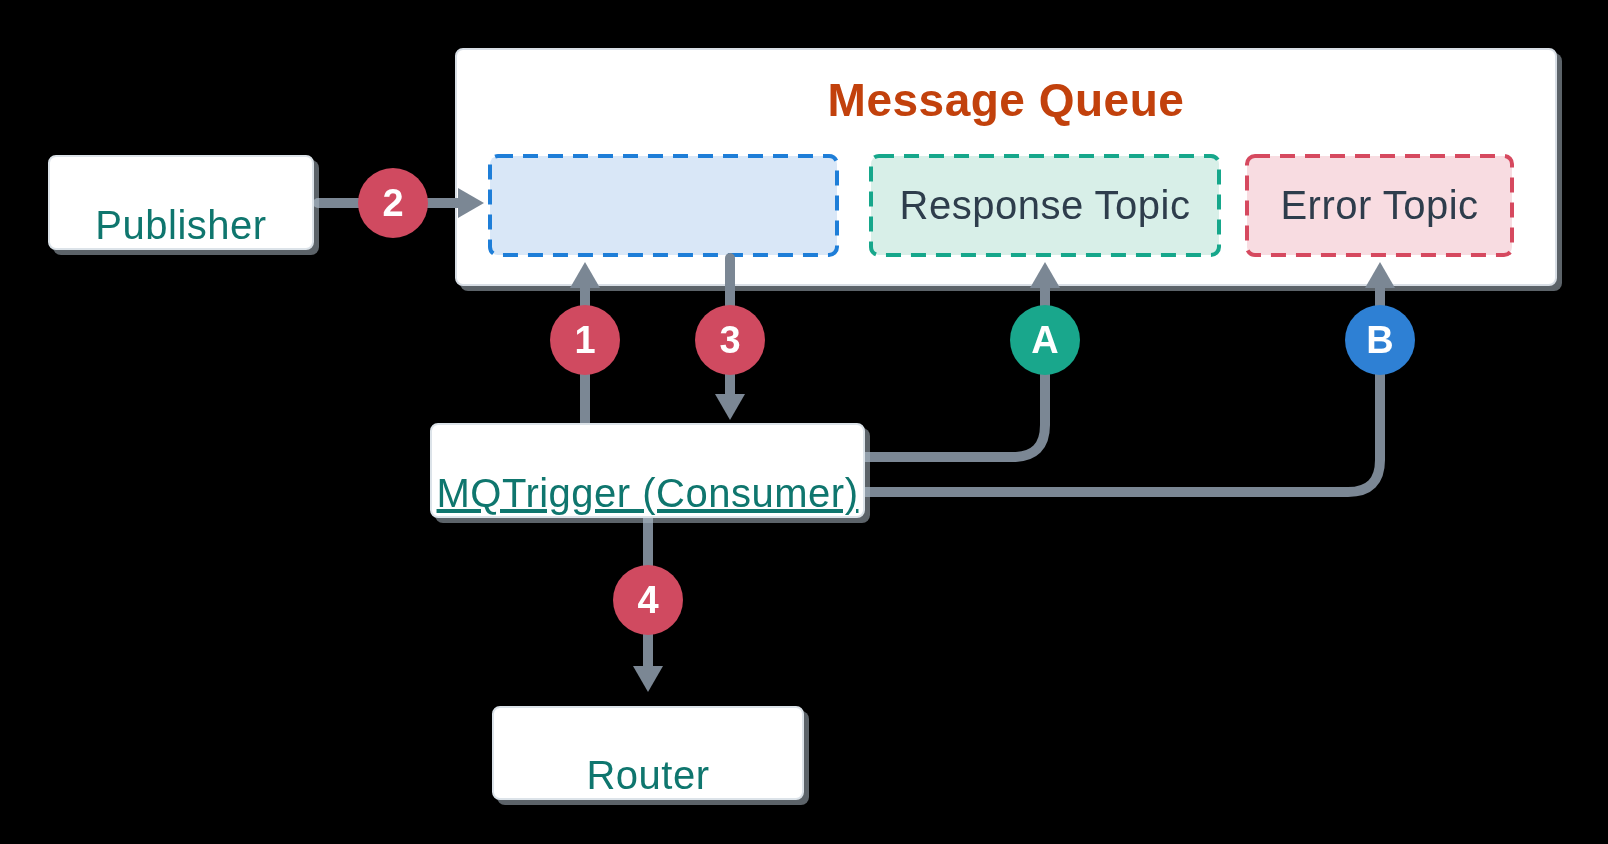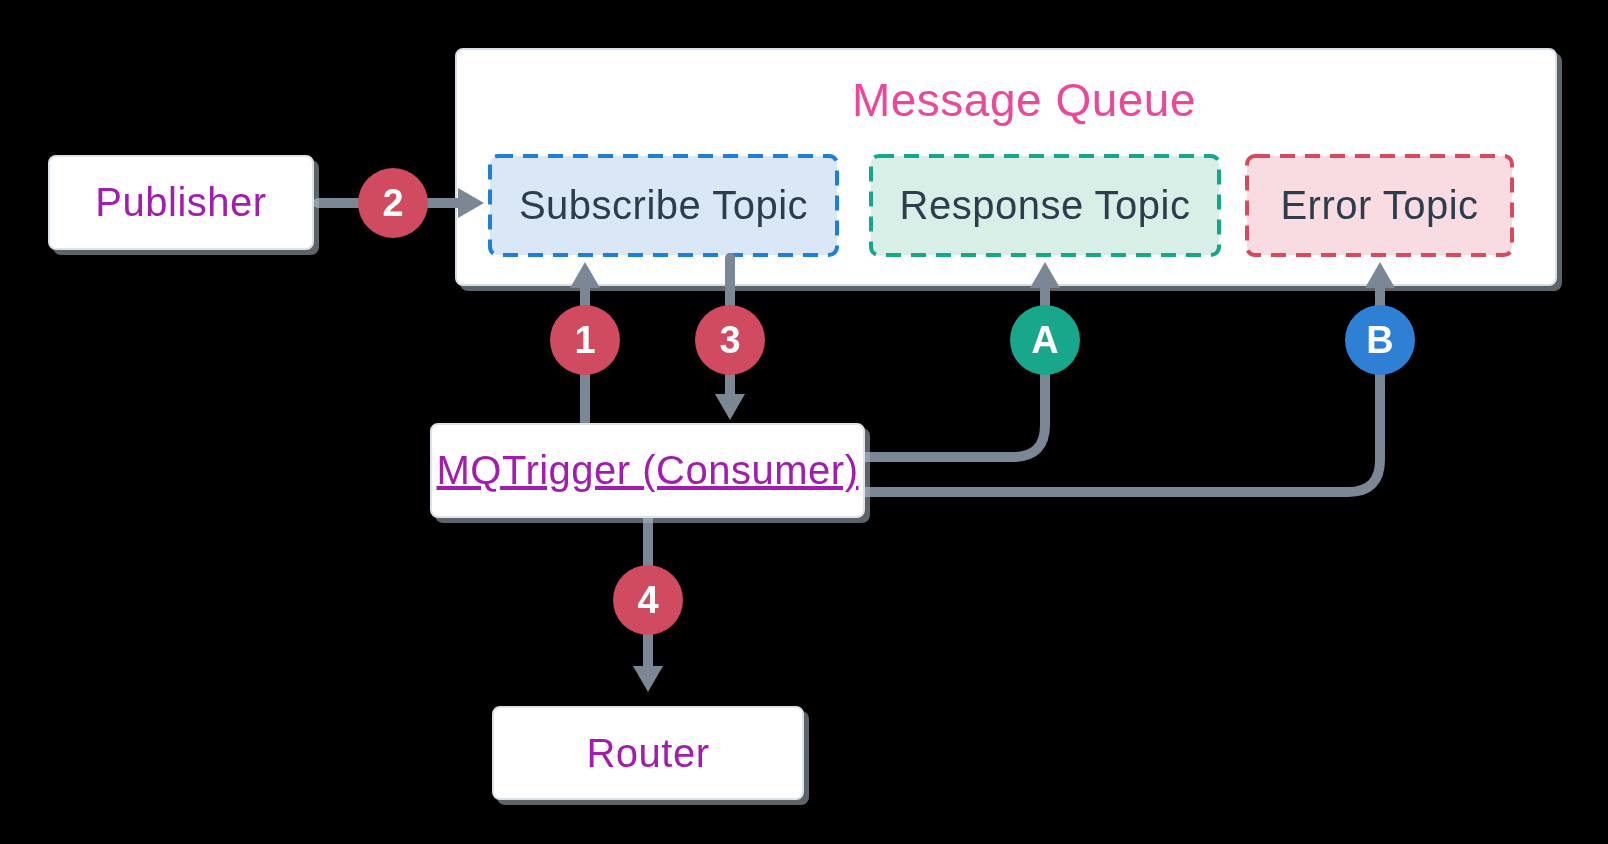--- a/index.html
+++ b/index.html
@@ -21,26 +21,26 @@
     left: 455px; top: 48px;
     width: 1102px; height: 238px;
     background: #ffffff;
     border: 2px solid #d8dee5;
     border-radius: 8px;
     box-sizing: border-box;
     box-shadow: 5px 5px 0 rgba(168, 180, 192, 0.55);
   }
   .mq-title {
     position: absolute;
-    left: 473px; top: 70px;
+    left: 455px; top: 70px;
     width: 1102px; height: 60px;
     display: flex; align-items: center; justify-content: center;
     font-size: 46px;
-    font-weight: 400;
-    color: #ec4899;
+    font-weight: 700;
+    color: #c2410c;
     letter-spacing: 0.5px;
   }
   
   svg.layer {
     position: absolute;
     left: 0; top: 0;
   }
   .conn {
     fill: none;
     stroke: #7b8794;
@@ -49,24 +49,24 @@
   }
   .head { fill: #7b8794; stroke: none; }
   
   .node {
     position: absolute;
     background: #ffffff;
     border: 2px solid #dce3e9;
     border-radius: 8px;
     box-sizing: border-box;
     box-shadow: 5px 5px 0 rgba(168, 180, 192, 0.55);
-    display: flex; align-items: center; justify-content: center;
+    display: flex; align-items: flex-end; justify-content: center;
     font-size: 40px;
     font-weight: 500;
-    color: #a21caf;
+    color: #0f766e;
     letter-spacing: 0.5px;
   }
   .node-publisher { left: 48px;  top: 155px; width: 266px; height: 95px; }
   .node-mqtrigger { left: 430px; top: 423px; width: 435px; height: 95px; text-decoration: underline; }
   .node-router    { left: 492px; top: 698px; width: 312px; height: 94px; margin-top: 8px; }
   
   .topic-label {
     position: absolute;
     display: flex; align-items: center; justify-content: center;
     font-size: 40px;
@@ -125,21 +125,20 @@
 
     <path class="conn" d="M863 492 H1348 Q1380 492 1380 460 V288"></path>
     <polygon class="head" points="1365,288 1395,288 1380,262"></polygon>
 
     <path class="conn" d="M648 518 V666"></path>
     <polygon class="head" points="633,666 663,666 648,692"></polygon>
   </svg>
 
   <div class="mq-title">Message Queue</div>
 
-  <div class="topic-label label-subscribe">Subscribe Topic</div>
   <div class="topic-label label-response">Response Topic</div>
   <div class="topic-label label-error">Error Topic</div>
 
   <div class="node node-publisher">
     <span>Publisher</span>
   </div>
   <div class="node node-mqtrigger">
     <span>MQTrigger (Consumer)</span>
   </div>
   <div class="node node-router">

